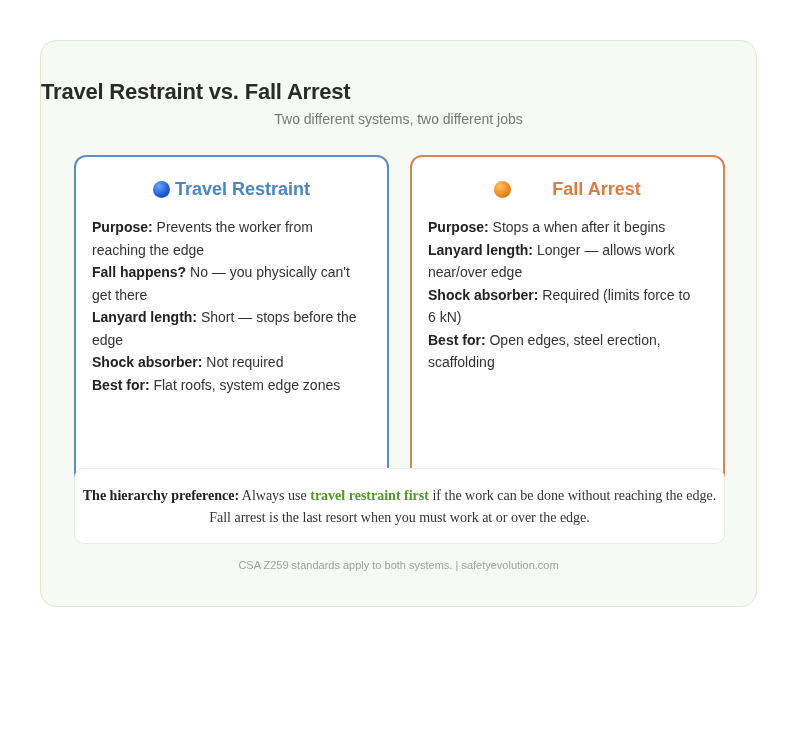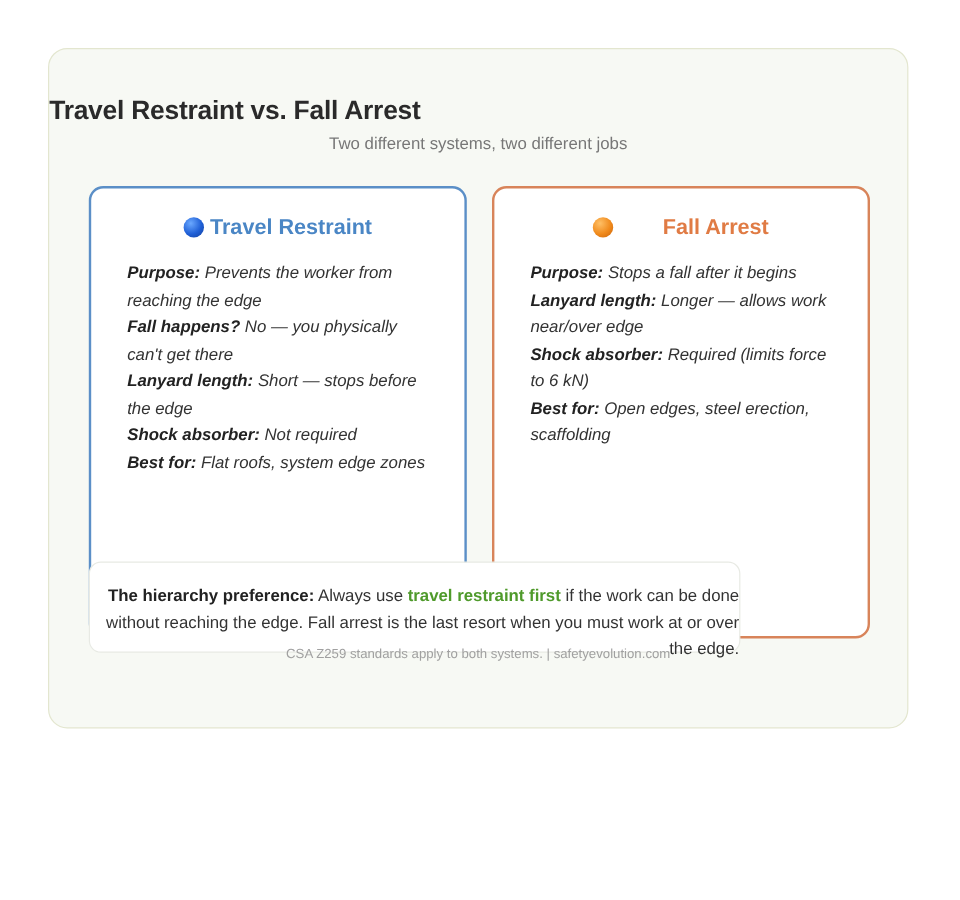--- a/index.html
+++ b/index.html
@@ -68,50 +68,50 @@
   .card.orange .card-title { color: #e07b44; gap: 41px; }
   .dot {
     width: 17px;
     height: 17px;
     border-radius: 50%;
     display: inline-block;
   }
   .dot.blue { background: radial-gradient(circle at 35% 30%, #6aa8ff 0%, #1f5fd6 55%, #123e9a 100%); }
   .dot.orange { background: radial-gradient(circle at 35% 30%, #ffc066 0%, #f08a1c 55%, #c9620a 100%); }
   .card-body {
-    margin: 16px 24px 0 30px;
+    margin: 16px 24px 0 16px;
     font-size: 14px;
     line-height: 22.5px;
     color: #333333;
-    font-style: italic;
   }
   .row .k { font-weight: bold; color: #222222; }
   .note {
     position: absolute;
     left: 33px;
     top: 427px;
-    width: 543px;
+    width: 651px;
     height: 76px;
     background: #ffffff;
     border: 1px solid #e8eae4;
     border-radius: 10px;
     box-sizing: border-box;
-    text-align: right;
+    text-align: center;
     font-size: 14px;
     line-height: 22px;
     padding-top: 16px;
     color: #333333;
+    font-family: Liberation Serif, serif;
   }
   .note .k { font-weight: bold; color: #222222; }
   .note .hl { font-weight: bold; color: #4f9a2b; }
   .footer {
     position: absolute;
     left: 0;
     right: 0;
-    top: 498px;
+    top: 518px;
     text-align: center;
     font-size: 11px;
     color: #a0a0a0;
   }
 </style>
 </head>
 <body>
 
 <div class="outer">
   <div class="title">Travel Restraint vs. Fall Arrest</div>
@@ -130,21 +130,21 @@
       <div class="row"><span class="k">Best for:</span><span> Flat roofs, system edge zones</span></div>
     </div>
   </div>
 
   <div class="card orange">
     <div class="card-title">
       <span class="dot orange"></span>
       <span>Fall Arrest</span>
     </div>
     <div class="card-body">
-      <div class="row"><span class="k">Purpose:</span><span> Stops a fall after it begins</span></div>
+      <div class="row"><span class="k">Purpose:</span><span> Stops a when after it begins</span></div>
       <div class="row"><span class="k">Lanyard length:</span><span> Longer — allows work near/over edge</span></div>
       <div class="row"><span class="k">Shock absorber:</span><span> Required (limits force to 6 kN)</span></div>
       <div class="row"><span class="k">Best for:</span><span> Open edges, steel erection, scaffolding</span></div>
     </div>
   </div>
 
   <div class="note">
     <span class="k">The hierarchy preference:</span><span> Always use </span><span class="hl">travel restraint first</span><span> if the work can be done without reaching the edge. Fall arrest is the last resort when you must work at or over the edge.</span>
   </div>
 

